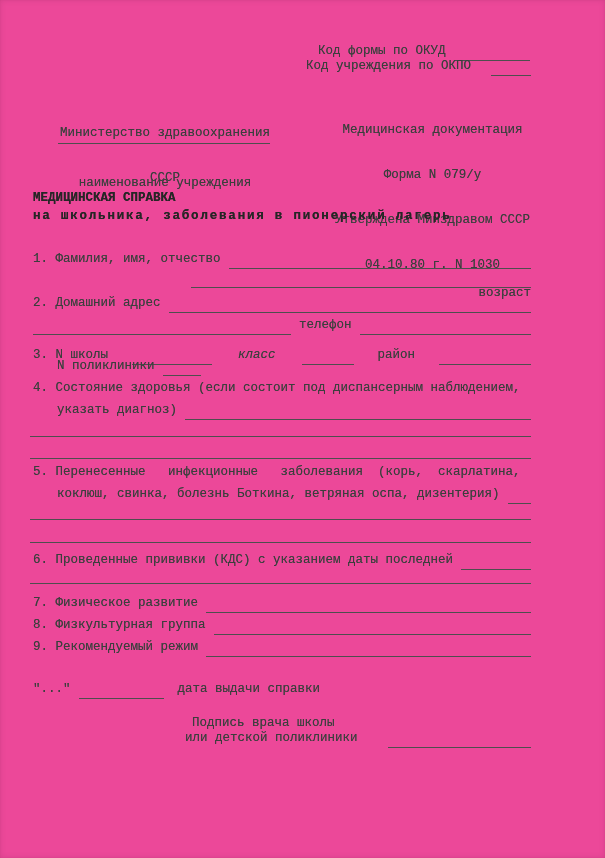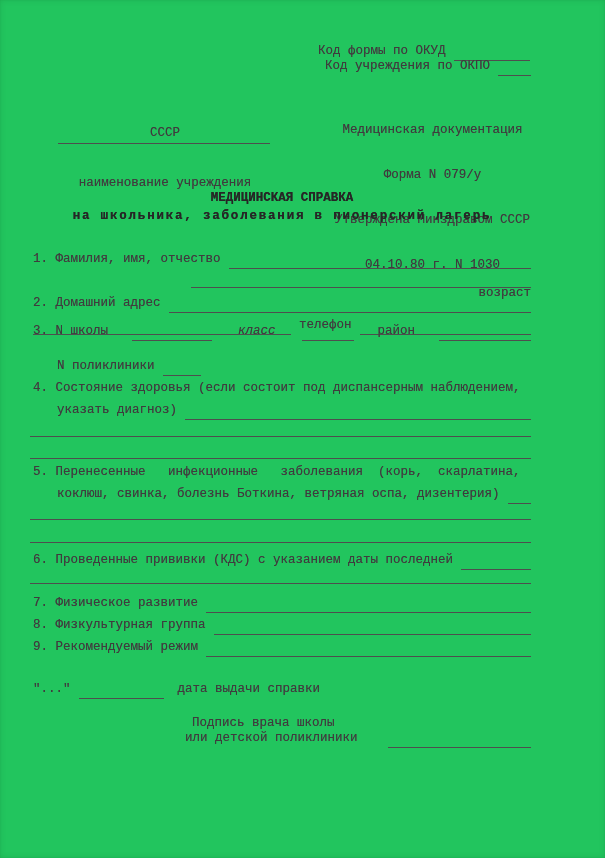--- a/index.html
+++ b/index.html
@@ -1,20 +1,20 @@
 <!DOCTYPE html>
 <html><head>
 <meta charset="utf-8">
 <style>
   html,body { margin:0; padding:0; background:#e8e8e6; }
   .paper {
     position:relative;
     width:605px; height:858px;
     margin:0 auto;
-    background:#22c55e;
+    background:#ec4899;
     box-shadow: inset 0 0 6px rgba(0,0,0,0.10), inset 0 0 1px rgba(0,0,0,0.15);
     font-family:"Liberation Mono","DejaVu Sans Mono",monospace;
     font-size:12.5px;
     color:#3d3d3d;
     overflow:hidden;
     text-shadow:0 0 0.5px rgba(80,80,80,0.85);
   }
   .row {
     position:absolute;
     display:flex;
@@ -34,21 +34,21 @@
   .fill { flex:1; }
   .hr {
     position:absolute;
     left:30px; right:74px;
     height:0;
     border-bottom:1px solid #4e4e4e;
   }
   .center-block { text-align:center; line-height:15px; position:absolute; white-space:pre; }
   .title-block {
     position:absolute; left:33px; right:74px; top:191px;
-    text-align:center; font-weight:bold; color:#262626; line-height:15px;
+    font-weight:bold; color:#262626; line-height:15px;
     text-shadow:0 0 0.6px rgba(40,40,40,0.9);
   }
   .title-sub { margin-top:3px; letter-spacing:1.8px; white-space:pre; }
   .rule-line {
     position:absolute; left:58px; width:212px; top:129px; height:14px;
     border-bottom:1px solid #4e4e4e;
   }
   .indent { left:57px;align-items:flex-end; }
   .sig1 { left:192px; }
   .sig2 { left:185px; }
@@ -57,26 +57,27 @@
 </style>
 </head>
 <body>
 
 <div class="paper">
 
   <div class="row" style="top:44px; left:318px; right:74px;">
     <span>Код формы по ОКУД</span>
     <span class="field" style="width:76px;"></span>
   </div>
-  <div class="row" style="top:59px; left:325px; right:74px;justify-content:space-between;">
+  <div class="row" style="top:59px; left:306px; right:74px;justify-content:space-between;">
     <span>Код учреждения по ОКПО</span>
     <span class="field" style="width:40px;"></span>
   </div>
 
   <div class="center-block" style="left:40px; top:96px; width:250px;">
+    <div>Министерство здравоохранения</div>
     <div>СССР</div>
   </div>
   <div class="rule-line"></div>
   <div class="center-block" style="left:40px; top:146px; width:250px;">
     <div>наименование учреждения</div>
   </div>
 
   <div class="center-block" style="left:325px; top:93px; width:215px;">
     <div>Медицинская документация</div>
     <div>Форма N 079/у</div>
@@ -102,21 +103,21 @@
   <div class="row" style="top:296px;">
     <span>2. Домашний адрес</span>
     <span class="field fill"></span>
   </div>
   <div class="row" style="top:318px;">
     <span class="field nogap" style="width:258px;"></span>
     <span style="margin-left:8px;">телефон</span>
     <span class="field fill"></span>
   </div>
 
-  <div class="row" style="top:324px;gap:16px;">
+  <div class="row" style="top:348px;gap:16px;">
     <span>3. N школы</span>
     <span class="field" style="width:80px;"></span>
     <span style="margin-left:10px;font-style:italic;">класс</span>
     <span class="field" style="width:52px; margin-left:10px;"></span>
     <span style="margin-left:8px;">район</span>
     <span class="field fill"></span>
   </div>
   <div class="row indent" style="top:359px;">
     <span>N поликлиники</span>
     <span class="field" style="width:38px;"></span>

